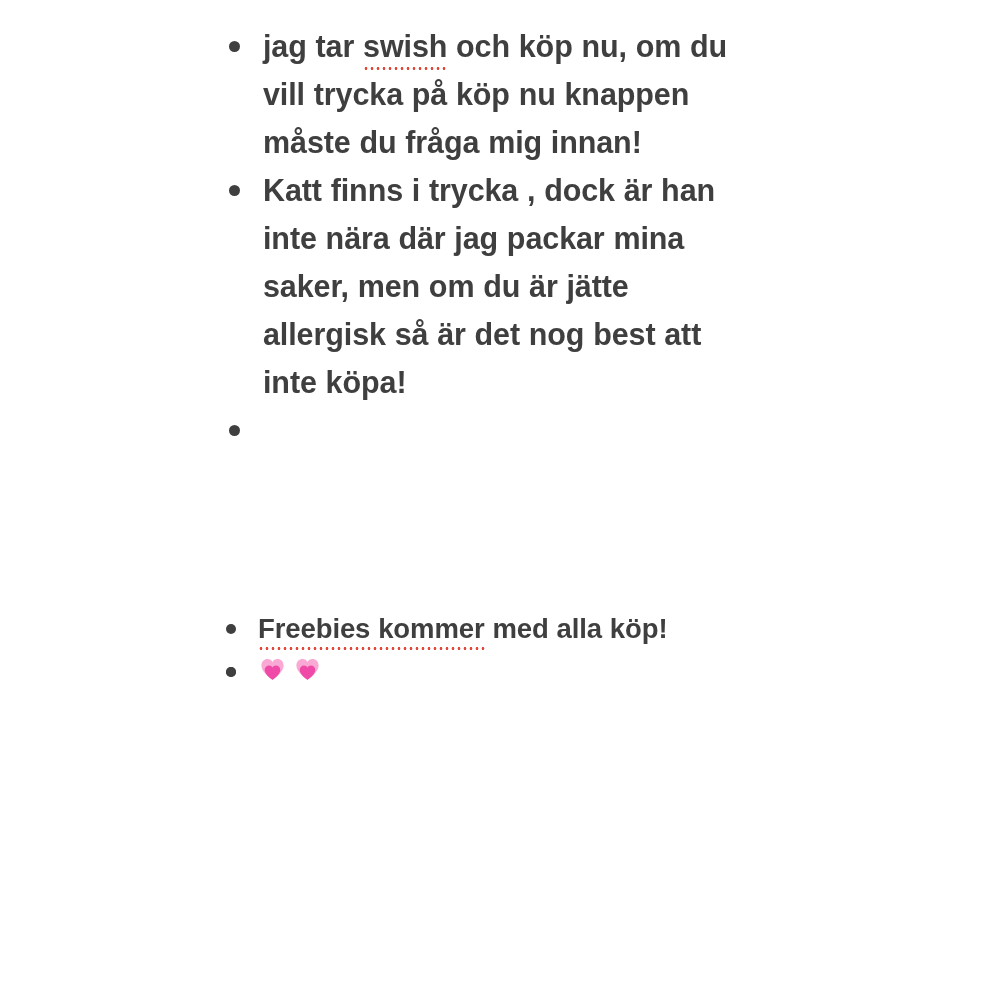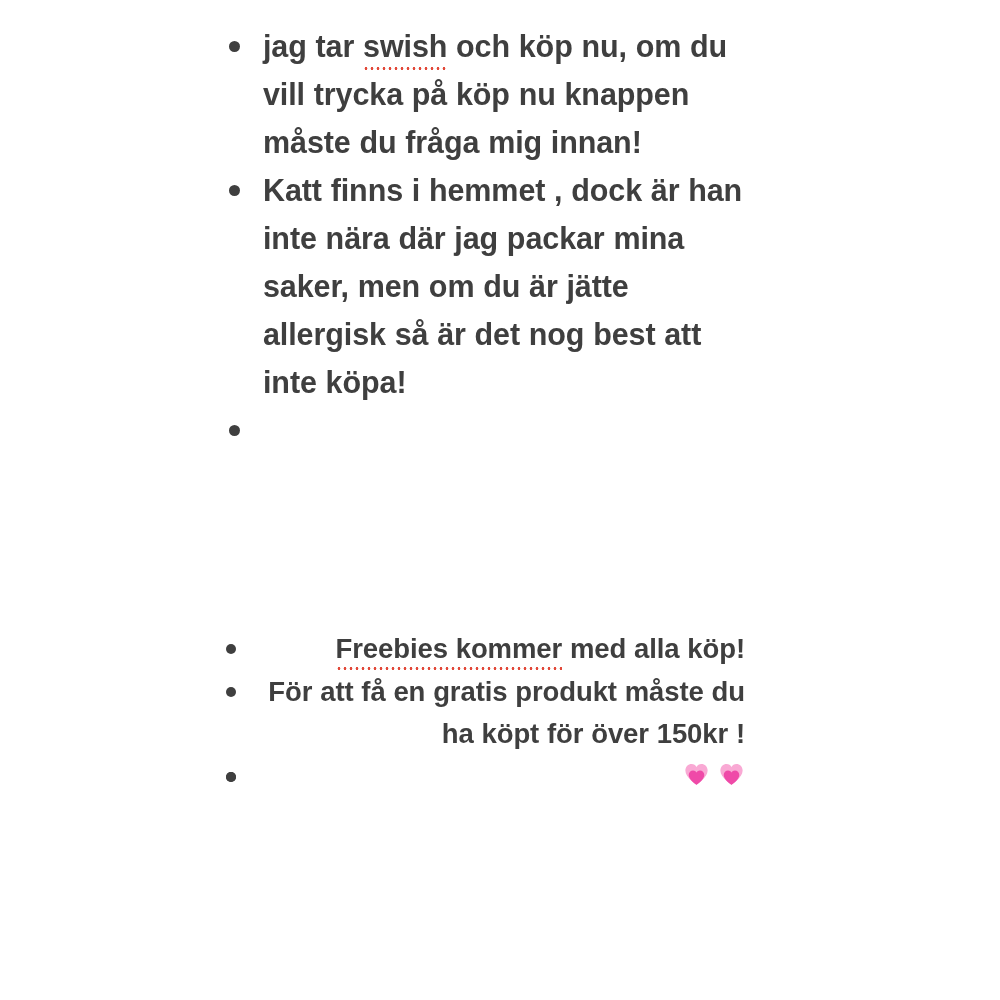--- a/index.html
+++ b/index.html
@@ -54,23 +54,22 @@
     width: 11px;
     height: 11px;
     border-radius: 50%;
     background: #3f3f3f;
   }
 
   
   #group-small {
     position: absolute;
     left: 225px;
-    top: 628px;
+    top: 608px;
     width: 520px;
-    text-align: right;
   }
   #group-small li {
     position: relative;
     padding-left: 33px;
     margin: 0;
     color: #3f3f3f;
     font-size: 27.5px;
     line-height: 42.5px;
     font-weight: 700;
     letter-spacing: -0.1px;
@@ -125,40 +124,36 @@
   <ul class="bullet-list" id="group-large">
 
     <li>
       <span class="dot"></span>
       <span>jag tar </span><span><span class="spell"><span>swish</span></span></span>
       <span id="swish-rest"> och köp nu, om du vill trycka på köp nu knappen måste du fråga mig innan!</span>
     </li>
 
     <li>
       <span class="dot"></span>
-      <span>Katt finns i hemmet , dock är han inte nära där jag packar mina saker, men om du är jätte allergisk så är det nog best att inte köpa!</span>
+      <span>Katt finns i trycka , dock är han inte nära där jag packar mina saker, men om du är jätte allergisk så är det nog best att inte köpa!</span>
     </li>
 
     <li>
       <span class="dot"></span>
     </li>
 
   </ul>
 
   <ul class="bullet-list" id="group-small">
 
     <li>
       <span class="dot"></span>
       <span class="spell"><span>Freebies kommer</span></span><span> med alla köp!</span>
     </li>
 
-    <li>
-      <span class="dot"></span>
-      <span>För att få en gratis produkt måste du ha köpt för över 150kr !</span>
-    </li>
 
     <li>
       <span class="dot"></span>
     </li>
 
     <li>
       <span class="dot"></span>
       <span id="hearts"><svg class="heart" viewBox="0 0 32 32">
             <path d="M16 28.5 C16 28.5 2.8 20.3 2.8 11.9 C2.8 7.4 6.2 4.2 10.2 4.2 C12.8 4.2 14.9 5.6 16 7.6 C17.1 5.6 19.2 4.2 21.8 4.2 C25.8 4.2 29.2 7.4 29.2 11.9 C29.2 20.3 16 28.5 16 28.5 Z" fill="#f9a9d4" transform="translate(16,13) scale(1) translate(-16,-16)"></path>
             <path d="M16 28.5 C16 28.5 2.8 20.3 2.8 11.9 C2.8 7.4 6.2 4.2 10.2 4.2 C12.8 4.2 14.9 5.6 16 7.6 C17.1 5.6 19.2 4.2 21.8 4.2 C25.8 4.2 29.2 7.4 29.2 11.9 C29.2 20.3 16 28.5 16 28.5 Z" fill="#f9a9d4" transform="translate(16,15) scale(0.84) translate(-16,-16)"></path>

